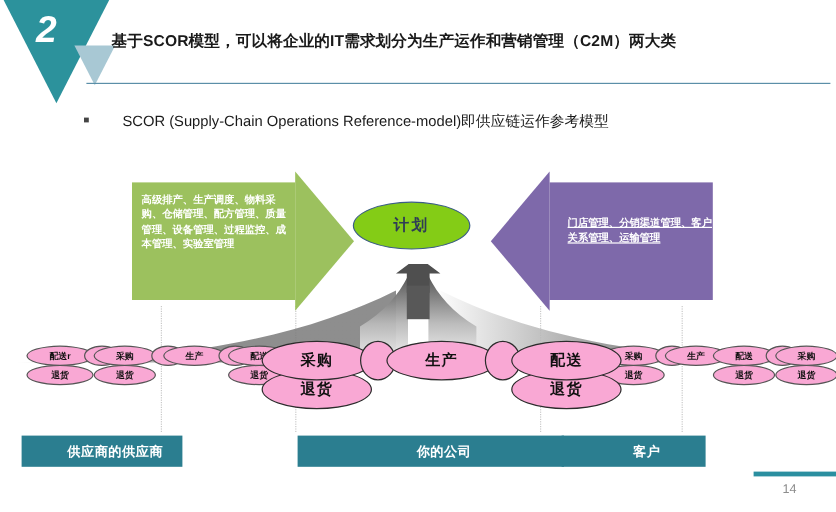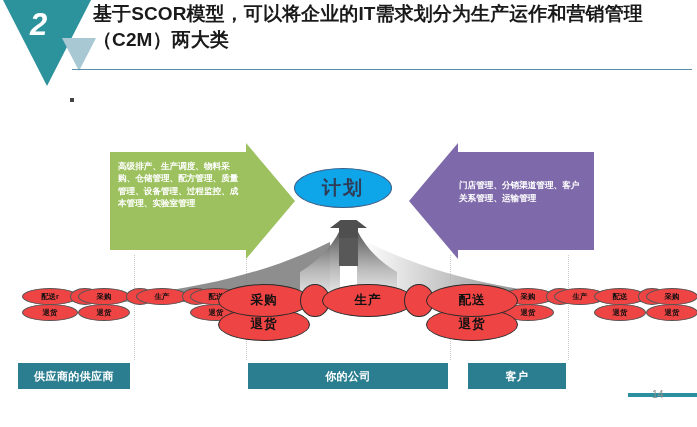--- a/index.html
+++ b/index.html
@@ -21,22 +21,22 @@
     position:absolute;left:30px;top:6px;width:40px;height:38px;
     color:#ffffff;font-size:31px;font-weight:700;font-style:italic;
     font-family:"Liberation Sans",sans-serif;line-height:38px;text-align:left;
   }
   .tri-small{
     position:absolute;left:62px;top:38px;width:0;height:0;
     border-left:17px solid transparent;border-right:17px solid transparent;
     border-top:33px solid #a8c8d4;
   }
   .hdr-title{
-    position:absolute;left:93px;top:1px;width:585px;
-    font-size:19px;font-weight:700;color:#1a1a1a;line-height:26px;
+    position:absolute;left:93px;top:21px;width:585px;
+    font-size:13px;font-weight:700;color:#1a1a1a;line-height:26px;
     letter-spacing:.1px;
   }
   .hdr-rule{
     position:absolute;left:72px;top:69px;width:620px;height:1px;background:#5b8fa8;
   }
 
   
   .bullet-row{position:absolute;left:70px;top:93px;width:600px;height:20px;}
   .bullet-dot{position:absolute;left:0;top:5px;width:4px;height:4px;background:#444;}
   .bullet-txt{position:absolute;left:32px;top:0;font-size:12.3px;color:#1a1a1a;white-space:nowrap;}
@@ -71,74 +71,75 @@
   }
   .arrow-purple .body{
     position:absolute;left:22px;top:0;width:136px;height:98px;background:#7e69aa;
   }
   .arrow-purple .head{
     position:absolute;left:-27px;top:-9px;width:0;height:0;
     border-top:58px solid transparent;border-bottom:58px solid transparent;
     border-right:49px solid #7e69aa;
   }
   .arrow-purple .txt{
-    position:absolute;left:23px;top:27px;width:126px;
-    font-size:8.6px;line-height:12.6px;color:#ffffff;font-weight:700;
+    position:absolute;left:37px;top:27px;width:126px;
+    font-size:8.6px;line-height:12.6px;color:#ffffff;font-weight:700;text-decoration:underline;
   }
 
   
   .plan{
     position:absolute;left:294px;top:38px;width:96px;height:38px;
-    border:1.6px solid #3b5d86;border-radius:50%;background:#0ea5e9;
+    border:1.6px solid #3b5d86;border-radius:50%;background:#84cc16;
     display:flex;align-items:center;justify-content:center;
-    font-size:19px;font-weight:700;color:#2f3c56;letter-spacing:2px;
+    font-size:13px;font-weight:700;color:#2f3c56;letter-spacing:2px;
   }
 
   
   .fan{position:absolute;left:0;top:90px;width:697px;height:90px;}
 
   
   .chain{position:absolute;left:0;top:152px;width:697px;height:65px;}
   .ell{
     position:absolute;border:1.3px solid #2b2b2b;border-radius:50%;
-    background:#ef4444;display:flex;align-items:center;justify-content:center;
+    background:#f9a8d4;display:flex;align-items:center;justify-content:center;
     color:#111;font-weight:700;box-sizing:border-box;
   }
   .ell.sm{font-size:7.4px;border-width:1px;border-color:#555;}
   .ell.sm2{font-size:7.4px;border-width:1px;border-color:#555;}
   .ell.big{font-size:12.6px;border-width:1.6px;letter-spacing:1px;}
   .ell.blank{color:transparent;}
 
   
   .roles{position:absolute;left:0;top:363px;width:697px;height:28px;}
   .role{
     position:absolute;top:0;height:26px;background:#2b7e90;color:#ffffff;
     display:flex;align-items:center;justify-content:center;
-    font-size:11px;font-weight:700;letter-spacing:.4px;
+    font-size:11px;font-weight:700;letter-spacing:.4px;padding-left:22px;
   }
 
   
   .foot-bar{position:absolute;left:628px;top:393px;width:69px;height:4px;background:#2b8fa0;}
-  .pageno{position:absolute;left:652px;top:388px;font-size:10.5px;color:#8d8d8d;}
+  .pageno{position:absolute;left:652px;top:402px;font-size:10.5px;color:#8d8d8d;}
 </style>
 </head>
 <body>
 
 <div class="slide">
 
   <div class="hdr">
     <div class="tri-big"></div>
     <div class="tri-num">2</div>
     <div class="tri-small"></div>
     <div class="hdr-title">基于SCOR模型，可以将企业的IT需求划分为生产运作和营销管理（C2M）两大类</div>
     <div class="hdr-rule"></div>
   </div>
 
   <div class="bullet-row">
     <div class="bullet-dot"></div>
+    <div class="bullet-txt">SCOR (Supply-Chain Operations Reference-model)即供应链运作参考模型</div>
   </div>
 
   <div class="diagram">
 
     <div class="vsep" style="left:134px;"></div>
     <div class="vsep" style="left:246px;"></div>
     <div class="vsep" style="left:450px;"></div>
     <div class="vsep" style="left:568px;"></div>
 
     <div class="arrow-green">

